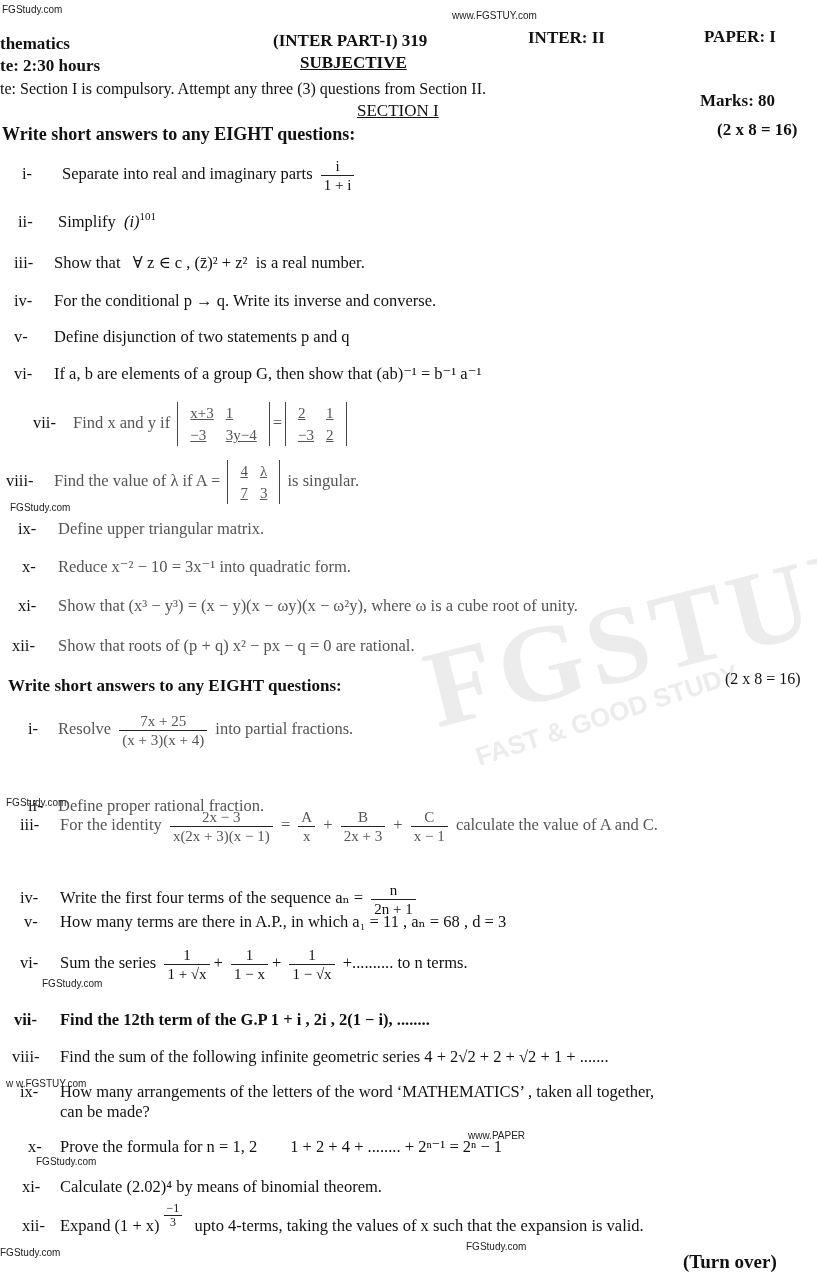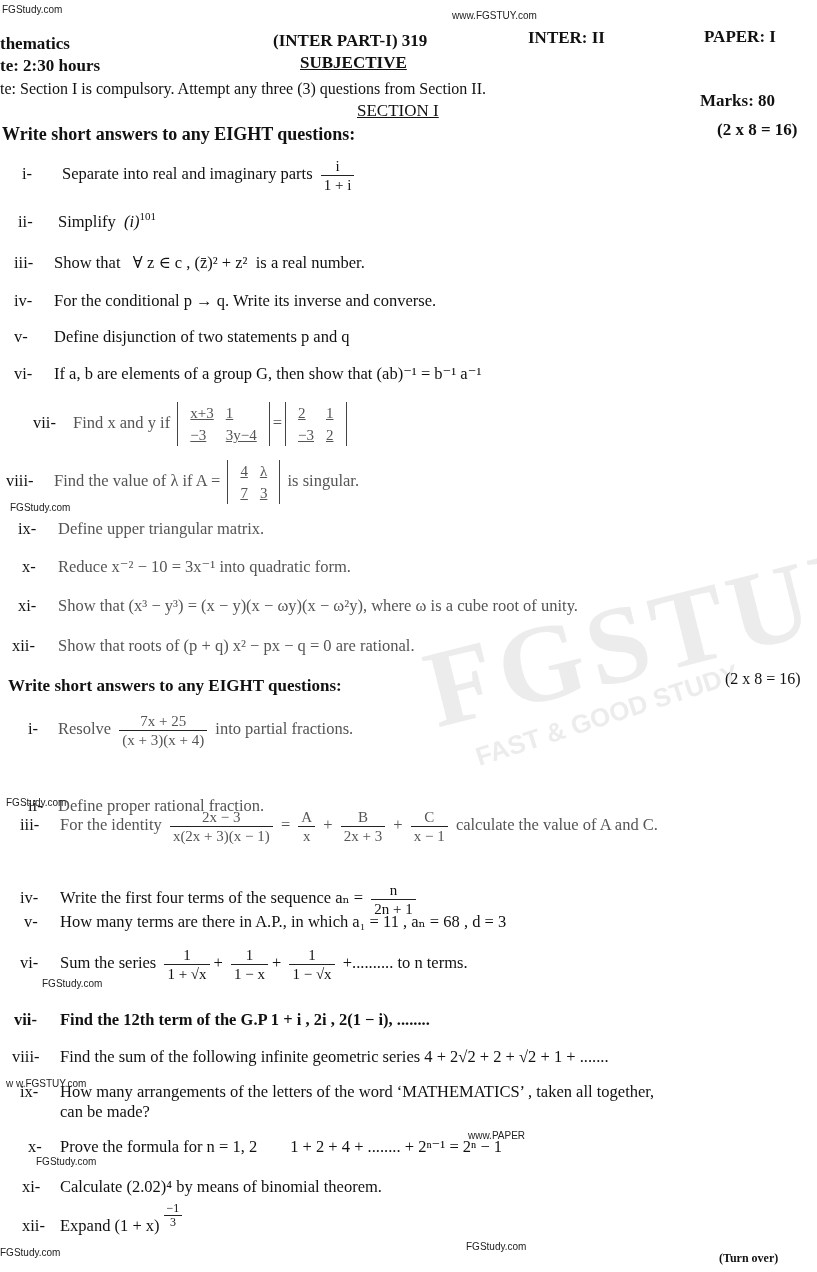--- a/index.html
+++ b/index.html
@@ -152,19 +152,19 @@
     <span class="num">ix-</span><span>How many arrangements of the letters of the word ‘MATHEMATICS’ , taken  all together,</span><br>
     <span class="num"></span><span>can be made?</span>
   </div>
   <div class="abs q" style="left:28px;top:1137px;">
     <span class="num" style="width:32px">x-</span><span>Prove the formula for   n  =  1, 2</span>&nbsp;&nbsp;&nbsp;&nbsp;&nbsp;&nbsp;&nbsp;&nbsp;<span>1 + 2 + 4 + ........ + 2ⁿ⁻¹ = 2ⁿ − 1</span>
   </div>
   <div class="abs wm-small" style="left:468px;top:1130px;">www.PAPER</div>
   <div class="abs wm-small" style="left:36px;top:1156px;">FGStudy.com</div>
   <div class="abs q" style="left:22px;top:1177px;"><span class="num" style="width:38px">xi-</span><span>Calculate  (2.02)⁴  by means of  binomial theorem.</span></div>
   <div class="abs q" style="left:22px;top:1216px;">
-    <span class="num" style="width:38px">xii-</span><span>Expand  (1 + x)</span><span class="frac" style="vertical-align:top;margin-top:-14px;font-size:12px;line-height:13px"><span class="n">−1</span><span class="d">3</span></span>&nbsp;&nbsp;
+    <span class="num" style="width:38px">xii-</span><span>Expand  (1 + x)</span><span class="frac" style="vertical-align:top;margin-top:-14px;font-size:12px;line-height:13px"><span class="n">−1</span><span class="d">3</span></span>&nbsp;&nbsp;<span>upto  4-terms, taking the values of  x  such that the expansion is valid.</span>
   </div>
 
   <div class="abs wm-small" style="left:0;top:1247px;">FGStudy.com</div>
   <div class="abs wm-small" style="left:466px;top:1241px;">FGStudy.com</div>
-  <div class="abs hdr" style="left:683px;top:1251px;font-size:12px;margin-left:36px;">(Turn over)</div>
+  <div class="abs hdr" style="left:683px;top:1251px;font-size:19px;">(Turn over)</div>
 </div>
 
 </body></html>

